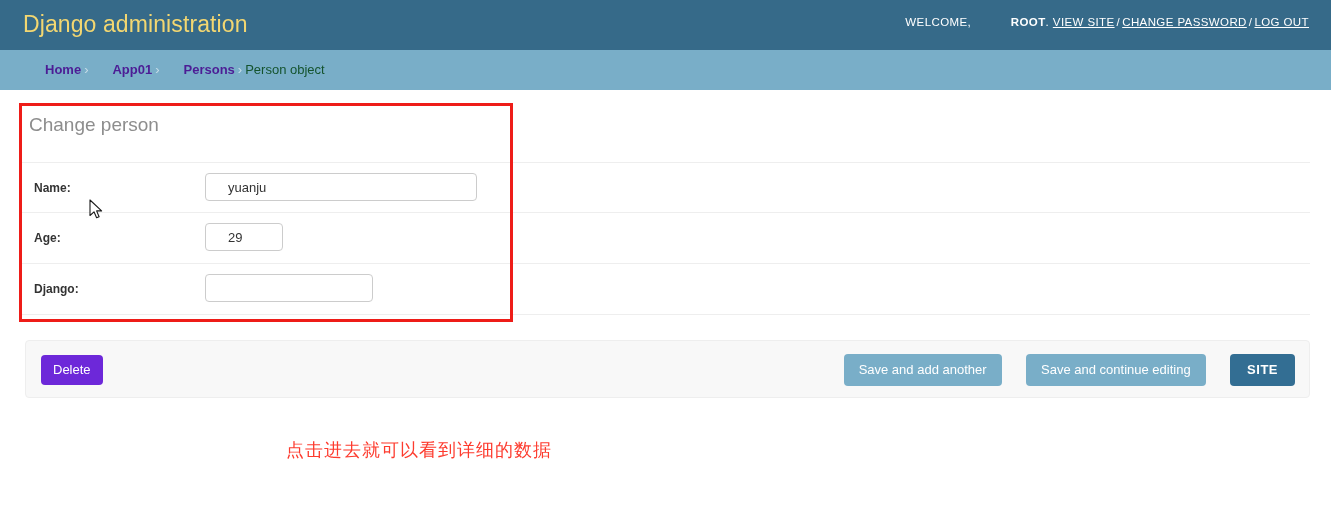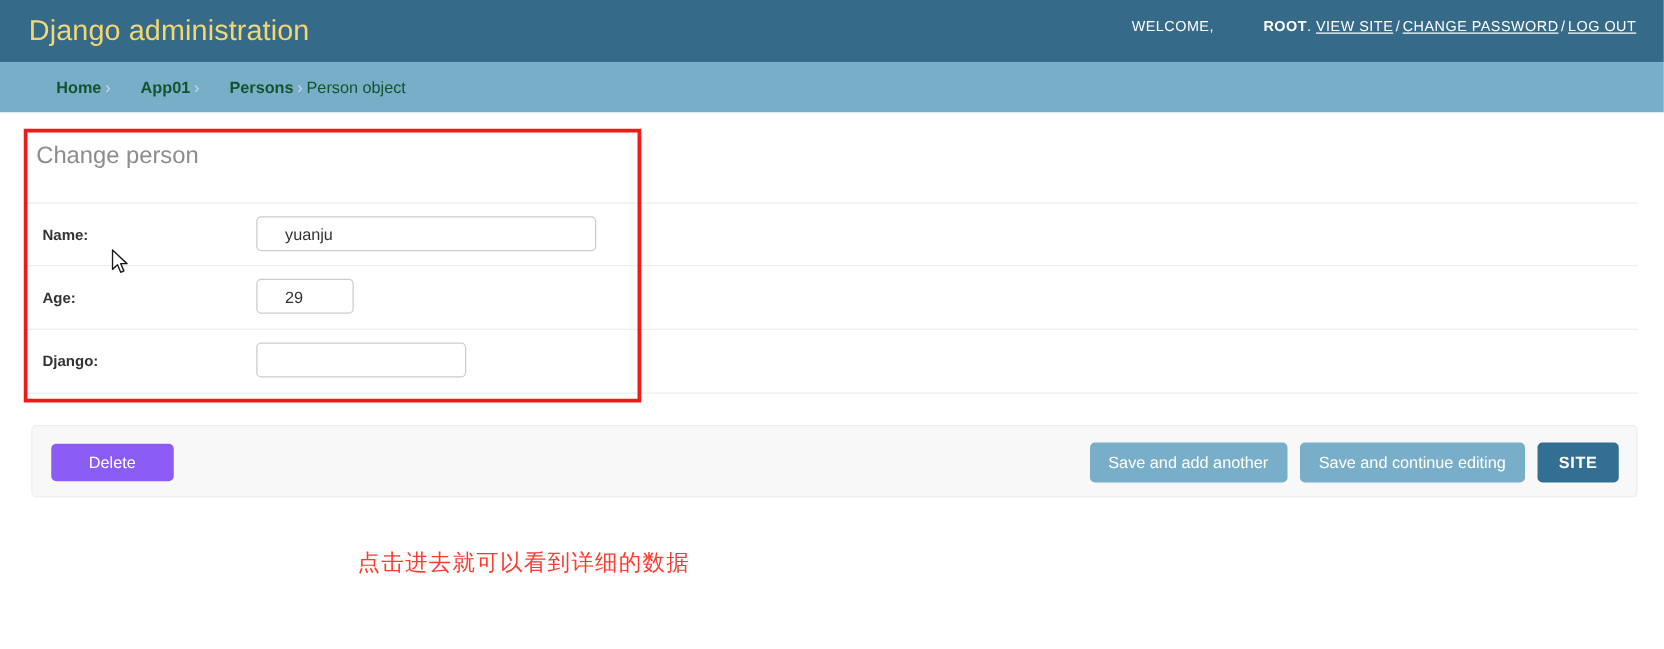--- a/index.html
+++ b/index.html
@@ -58,21 +58,21 @@
     width: 1331px;
     height: 40px;
     background: #79aec8;
     font-size: 13px;
     color: #ffffff;
     line-height: 40px;
     padding-left: 24px;
     white-space: nowrap;
   }
   #breadcrumbs a {
-    color: #14532d;
+    color: #4c1d95;
     font-weight: bold;
     text-decoration: none;
     padding-left: 21px;
   }
   #breadcrumbs .crumb-sep {
     color: #c7dde8;
     padding: 0 3px;
     font-weight: normal;
   }
   #breadcrumbs .current {
@@ -169,42 +169,42 @@
     height: 58px;
     background: #f8f8f8;
     border: 1px solid #eeeeee;
     border-radius: 4px;
   }
   .deletelink {
     position: absolute;
     left: 15px;
     top: 14px;
     display: inline-block;
-    background: #8b5cf6;
+    background: #6d28d9;
     color: #ffffff;
     font-size: 13px;
-    padding: 8px 30px;
+    padding: 8px 12px;
     border-radius: 4px;
     text-decoration: none;
     line-height: 14px;
   }
   .submit-buttons {
     position: absolute;
     right: 14px;
     top: 13px;
     white-space: nowrap;
   }
   .btn {
     display: inline-block;
     border: none;
     border-radius: 4px;
     font-size: 13px;
     font-family: "Liberation Sans", "DejaVu Sans", sans-serif;
     padding: 9px 15px;
-    margin-left: 6px;
+    margin-left: 20px;
     line-height: 14px;
     cursor: pointer;
     color: #ffffff;
     vertical-align: middle;
   }
   .btn.light { background: #79aec8; }
   .btn.default {
     background: #336e93;
     font-weight: bold;
     letter-spacing: 0.5px;

